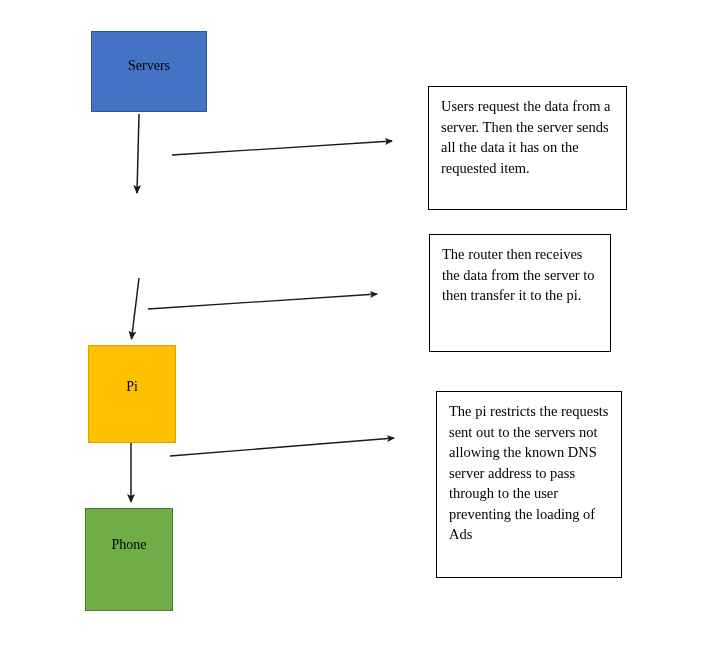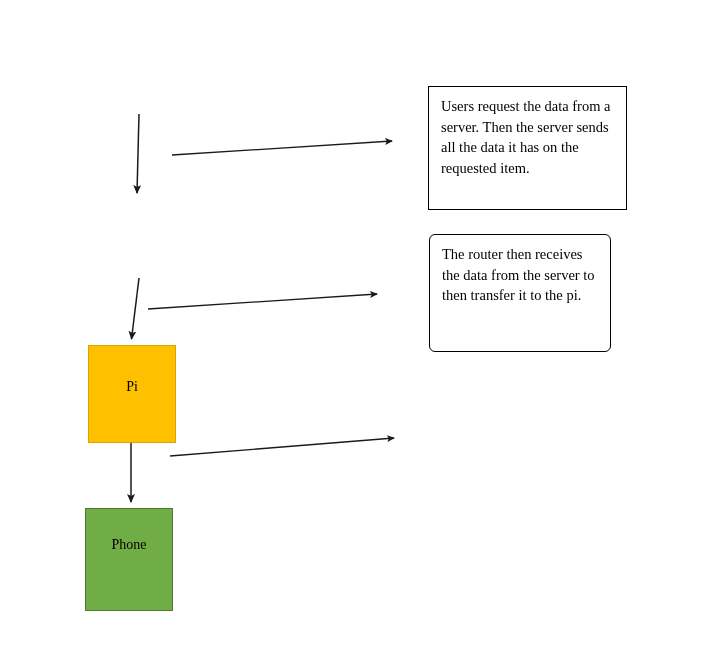--- a/index.html
+++ b/index.html
@@ -74,28 +74,32 @@
 
     <line x1="131" y1="424" x2="131" y2="502" stroke="#1A1A1A" stroke-width="1.5" marker-end="url(#arrowhead)"></line>
 
     <line x1="172" y1="155" x2="392" y2="141" stroke="#1A1A1A" stroke-width="1.3" marker-end="url(#arrowhead-sm)"></line>
 
     <line x1="148" y1="309" x2="377" y2="294" stroke="#1A1A1A" stroke-width="1.3" marker-end="url(#arrowhead-sm)"></line>
 
     <line x1="170" y1="456" x2="394" y2="438" stroke="#1A1A1A" stroke-width="1.3" marker-end="url(#arrowhead-sm)"></line>
   </svg>
 
+  <div class="node" id="node-servers" style="left: 91px; top: 31px; width: 116px; height: 81px; background: rgb(68, 114, 196); border: 1px solid rgb(46, 85, 152); padding-top: 26px;">
+    <span class="node-label">Servers</span>
+  </div>
 
 
   <div class="node" id="node-phone" style="left: 85px; top: 508px; width: 88px; height: 103px; background: rgb(112, 173, 71); border: 1px solid rgb(78, 122, 46); padding-top: 28px;">
     <span class="node-label">Phone</span>
   </div>
 
   <div class="node" id="node-pi" style="left: 88px; top: 345px; width: 88px; height: 98px; background: rgb(255, 192, 0); border: 1px solid rgb(217, 163, 0); padding-top: 33px;">
     <span class="node-label">Pi</span>
   </div>
 
   <div class="callout" id="callout-servers" style="left: 428px; top: 86px; width: 199px; height: 124px; background: rgb(255, 255, 255); border-color: rgb(0, 0, 0);">Users request the data from a server. Then the server sends all the data it has on the requested item.</div>
 
-  <div class="callout" id="callout-router" style="left: 429px; top: 234px; width: 182px; height: 118px; background: rgb(255, 255, 255); border-color: rgb(0, 0, 0); border-radius: 6px;">The router then receives the data from the server to then transfer it to the pi.</div>
+  <div class="callout" id="callout-router" style="left: 429px; top: 234px; width: 182px; height: 118px; background: rgb(255, 255, 255); border-color: rgb(0, 0, 0);">The router then receives the data from the server to then transfer it to the pi.</div>
 
+  <div class="callout" id="callout-pi" style="left: 436px; top: 391px; width: 186px; height: 187px; background: rgb(255, 255, 255); border-color: rgb(0, 0, 0);">The pi restricts the requests sent out to the servers not allowing the known DNS server address to pass through to the user preventing the loading of Ads</div>
 
 </div>
 
 </body></html>

